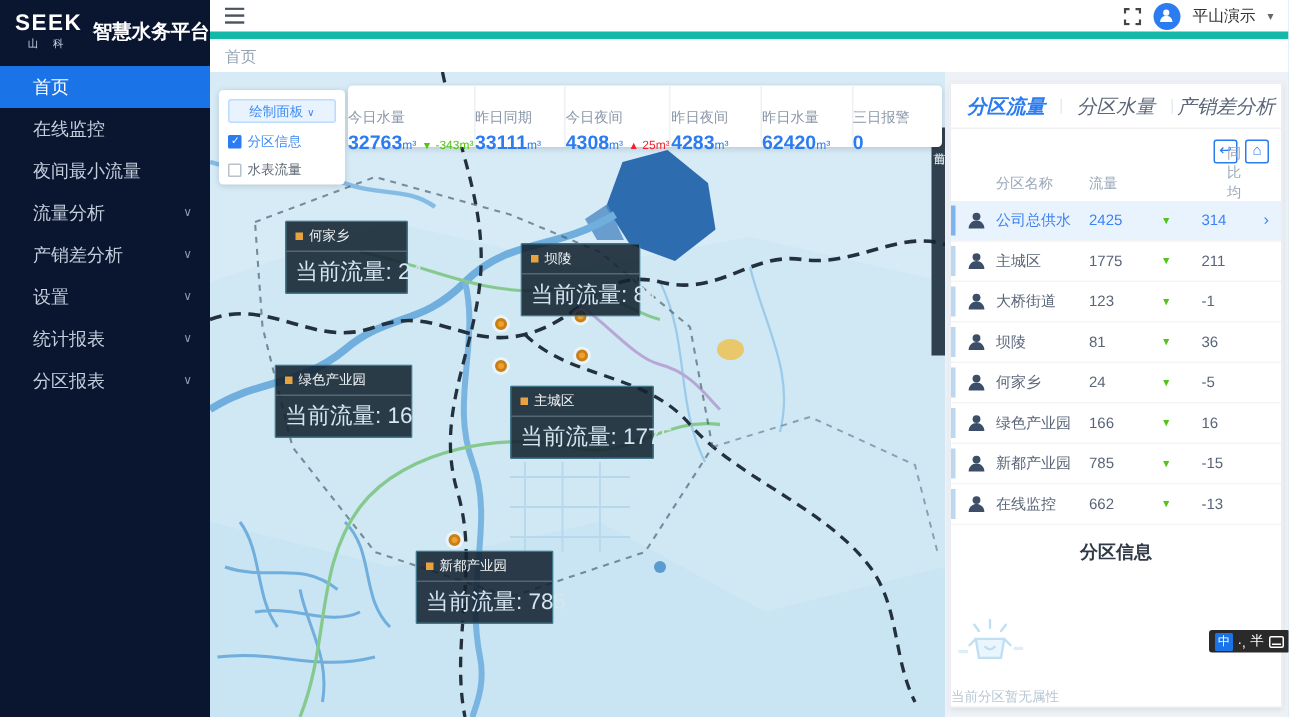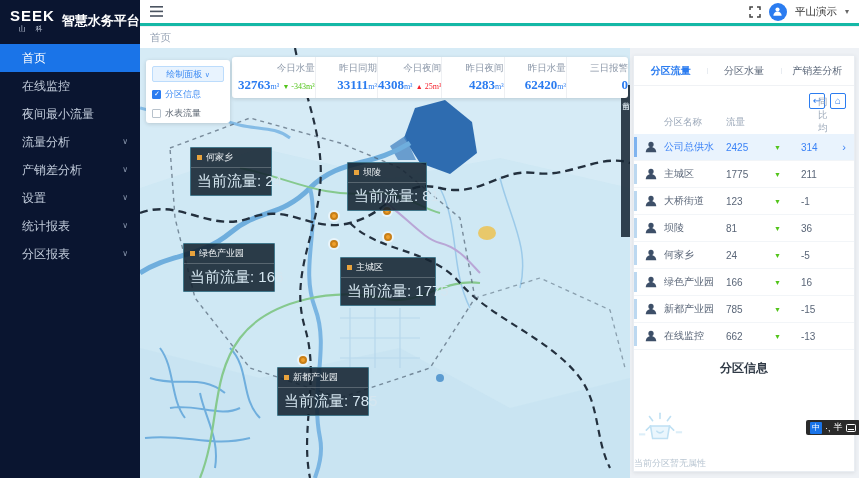--- a/index.html
+++ b/index.html
@@ -16,21 +16,21 @@
   .brand { color:#fff; font-weight:bold; font-size:15px; letter-spacing:1px; line-height:1.05; }
   .brand-sub { color:#cdd6e6; font-size:7px; letter-spacing:4px; }
   .logo-title { color:#fff; font-size:13px; font-weight:bold; }
   .menu { margin-top:2px; }
   .menu-item { height:28px; line-height:28px; padding-left:22px; padding-right:10px;
                color:#c3cddc; font-size:12px; position:relative; cursor:pointer; }
   .menu-item.active { background:#1a74e8; color:#fff; }
   .menu-item .chev { position:absolute; right:12px; font-size:8px; color:#8a97ad; }
   
   .topbar { position:absolute; left:140px; top:0; width:719px; height:26px; background:#fff;
-            border-bottom:3px solid #14b8a6; display:flex; align-items:center; padding:0 10px; z-index:7; }
+            border-bottom:5px solid #14b8a6; display:flex; align-items:center; padding:0 10px; z-index:7; }
   .tb-right { margin-left:auto; display:flex; align-items:center; gap:8px; }
   .avatar { width:18px; height:18px; border-radius:50%; background:#2b7cf0; display:flex;
             align-items:center; justify-content:center; }
   .username { font-size:10.5px; color:#333; }
   .tb-caret { font-size:8px; color:#666; }
   .breadcrumb-bar { position:absolute; left:140px; top:27px; width:719px; height:21px; background:#fff;
                     display:flex; align-items:center; padding-left:10px; z-index:6; }
   .breadcrumb { font-size:10.5px; color:#97a3b5; }
   
   .map { position:absolute; left:140px; top:48px; width:490px; height:430px; overflow:hidden; background:#cfe8f4; }
@@ -42,21 +42,21 @@
   .tt-title { display:flex; align-items:center; gap:4px; padding:3px 6px;
               border-bottom:1px solid rgba(255,255,255,0.22); font-size:9px; color:#f2f6f8; white-space:nowrap; }
   .tt-dot { width:5px; height:5px; background:#e8a33d; flex:none; }
   .tt-body { padding:4px 6px; color:#d5e6f0; font-size:15px; white-space:nowrap; }
   .clip-strip { position:absolute; left:481px; top:37px; width:9px; height:152px;
                 background:rgba(19,34,48,0.85); z-index:4; color:#dbe8ef; font-size:8px;
                 writing-mode:vertical-rl; padding-top:10px; overflow:hidden; }
   
   .stats { position:absolute; left:232px; top:57px; width:396px; height:41px; background:#fff;
            border-radius:3px; box-shadow:0 1px 4px rgba(0,0,0,.14); display:flex; z-index:6; align-items:stretch; }
-  .stat { flex:1; text-align:right; padding-top:5px;font-family:Liberation Serif, serif; }
+  .stat { flex:1; text-align:left; padding-top:15px; }
   .stat.wide { flex:1.35; }
   .stat + .stat { border-left:1px solid #eef0f3; }
   .stat-label { font-size:9.5px; color:#8b97a8; }
   .stat-value { font-size:13px; font-weight:bold; color:#2b7cf0; margin-top:2px; white-space:nowrap; }
   .unit { font-size:8px; font-weight:normal; }
   .delta-down { color:#52c41a; font-size:8px; font-weight:normal; }
   .delta-up { color:#f5222d; font-size:8px; font-weight:normal; }
   .tri { font-size:7px; }
   
   .draw-panel { position:absolute; left:146px; top:60px; width:84px; height:63px; background:#fff;
@@ -66,21 +66,21 @@
   .chk-row { display:flex; align-items:center; gap:4px; margin-top:6px; font-size:9px; cursor:pointer; }
   .chk { width:9px; height:9px; border:1px solid #b8c2cc; border-radius:1px; background:#fff; position:relative; flex:none; }
   .chk.checked { background:#2b7cf0; border-color:#2b7cf0; }
   .chk .tick { color:#fff; font-size:7px; position:absolute; left:1px; top:-1.5px; }
   .chk-label { color:#606a76; }
   .chk-row.on .chk-label { color:#3f8cf3; }
   
   .rcard { position:absolute; left:633px; top:55px; width:222px; height:417px; background:#fff;
            border:1px solid #e9edf2; box-shadow:0 1px 4px rgba(0,0,0,.08); z-index:5; }
   .tabs { display:flex; height:30px; border-bottom:1px solid #f0f2f5; align-items:center; }
-  .tab { flex:1; text-align:center; font-size:10px; color:#5a6678; cursor:pointer; position:relative; }
+  .tab { flex:1; text-align:center; font-size:13px; color:#5a6678; cursor:pointer; position:relative;font-style:italic; }
   .tab.active { color:#2b7cf0; font-weight:bold; }
   .tab + .tab::before { content:""; position:absolute; left:0; top:4px; bottom:4px; width:1px; background:#e8ecf1; }
   .rtools { height:24px; display:flex; justify-content:flex-end; align-items:center; gap:5px; padding:6px 8px 0 0; }
   .tool-btn { width:16px; height:16px; border:1px solid #2b7cf0; border-radius:2px; color:#2b7cf0;
               font-size:10px; line-height:13px; text-align:center; background:#fff; cursor:pointer; }
   .thead { display:flex; height:24px; align-items:center; font-size:9.5px; color:#9aa7b8; }
   .th-name { width:92px; padding-left:30px; }
   .th-flow { width:48px; }
   .th-delta { width:60px;padding-left:44px; }
   .trow { display:flex; height:27px; align-items:center; border-bottom:1px solid #f2f5f8;

